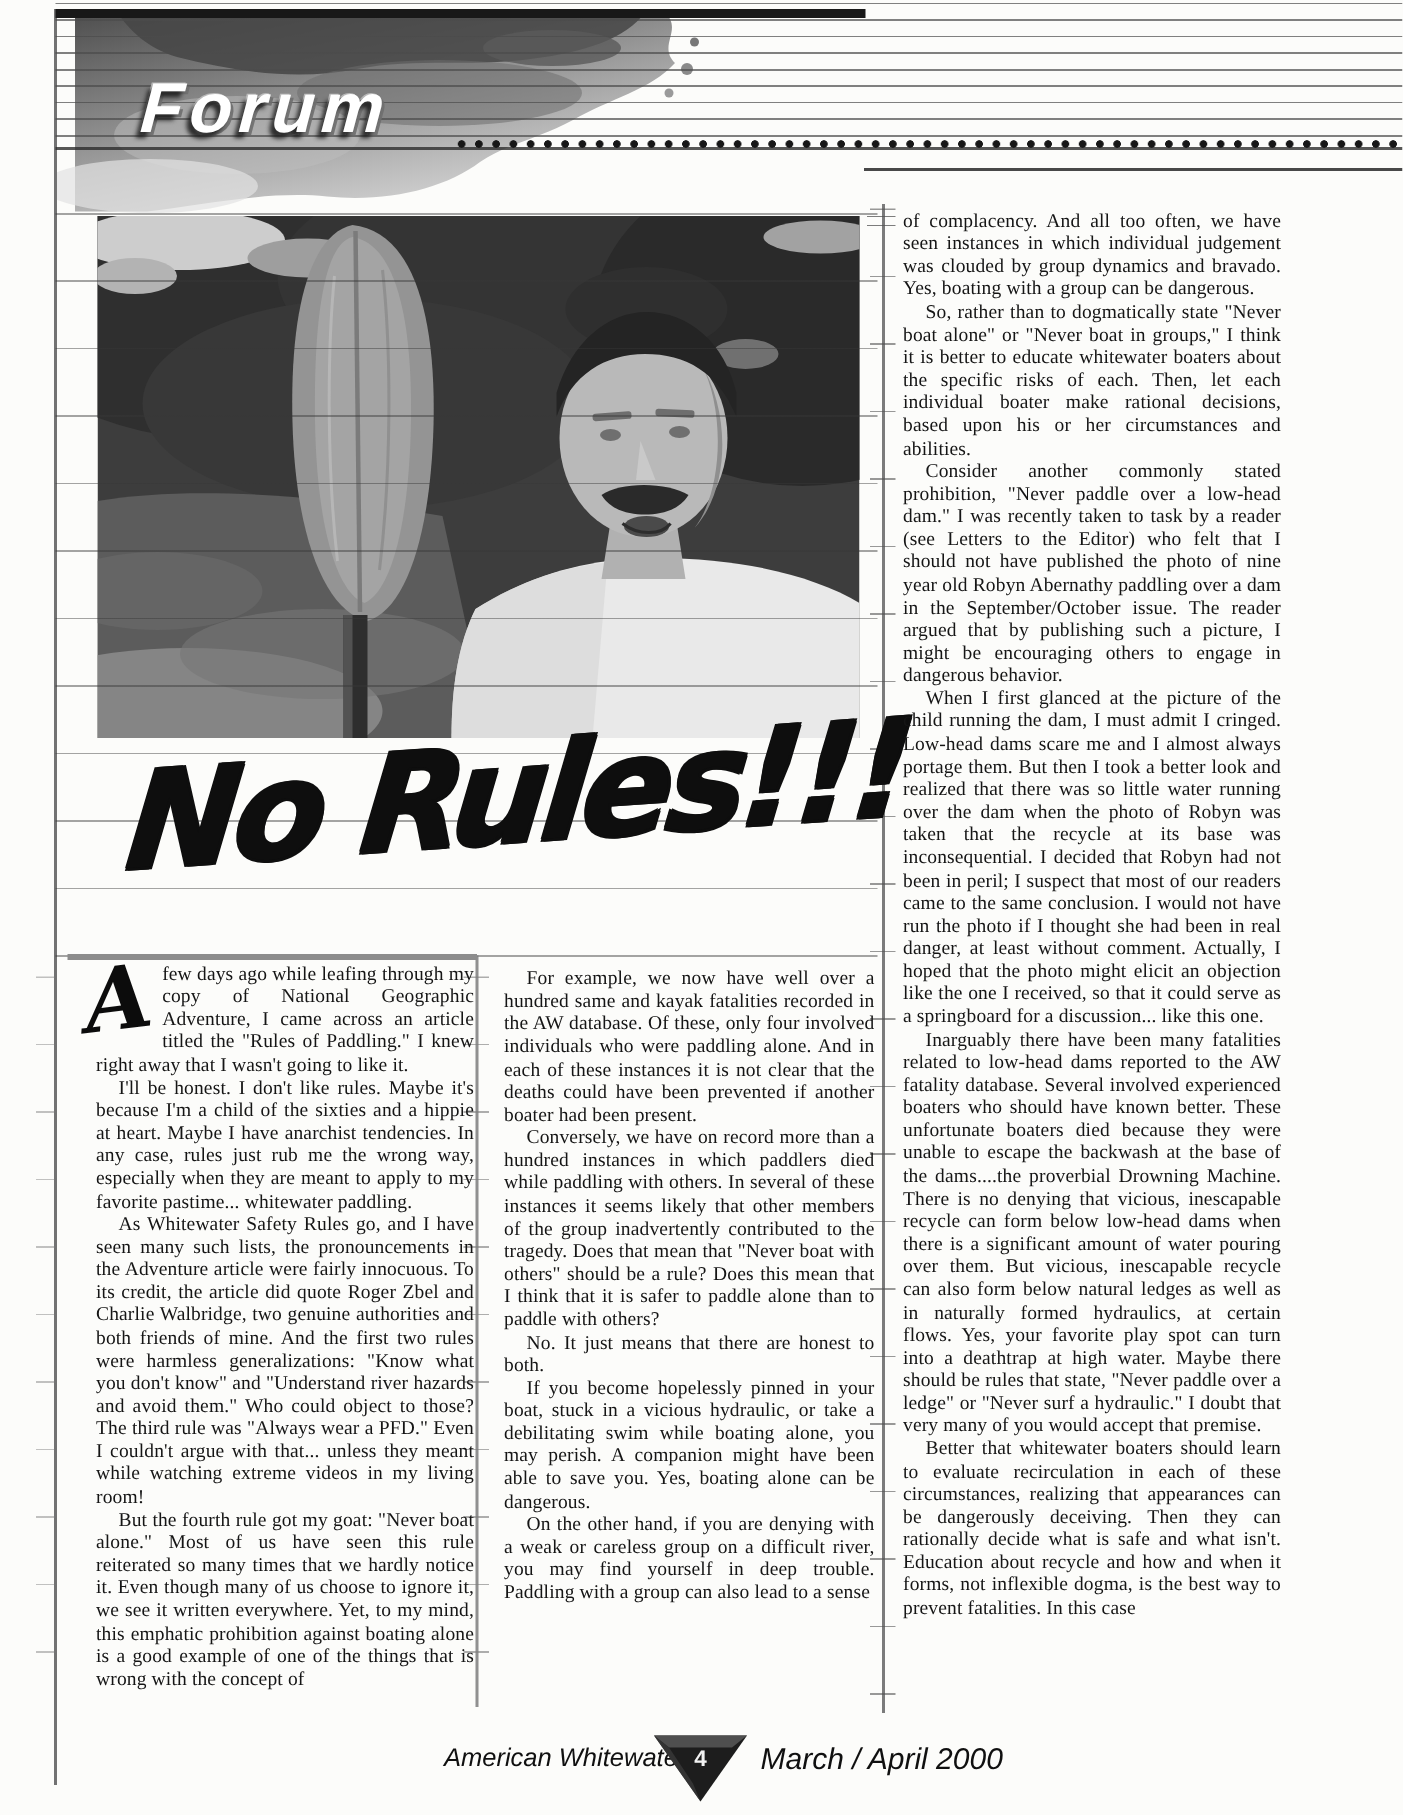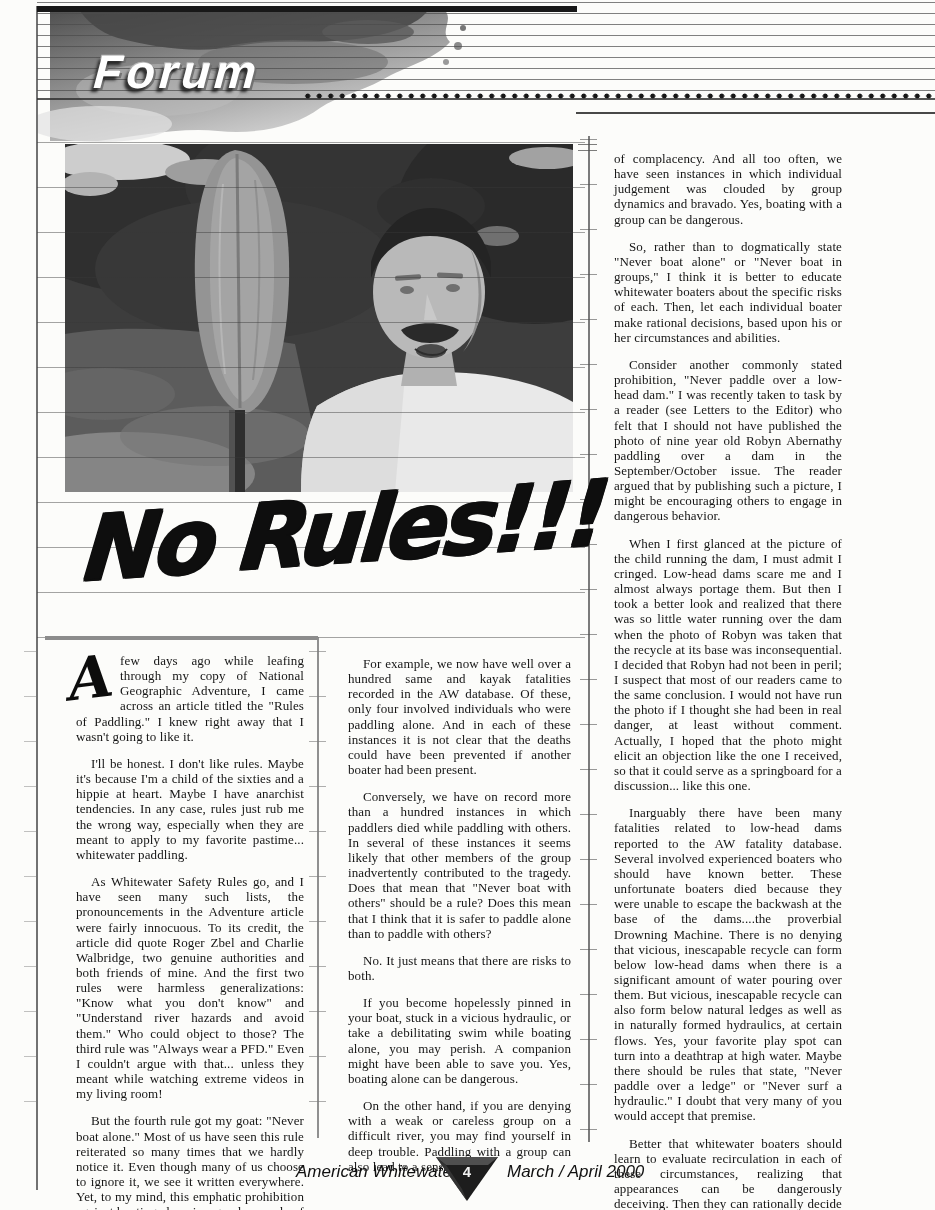--- a/index.html
+++ b/index.html
@@ -47,35 +47,35 @@
     position:absolute;left:84px;top:486px;width:560px;z-index:3;
     font-family:"DejaVu Sans", sans-serif;font-weight:bold;font-style:italic;
     font-size:90px;letter-spacing:-4px;line-height:.95;color:#0e0e0e;
     transform:rotate(-4deg) skewX(-10deg);
     text-shadow:2px 0 0 #0e0e0e, 0 2px 0 #0e0e0e, 2px 2px 0 #0e0e0e;
     white-space:nowrap;
   }
   
   .col{position:absolute;z-index:3;text-align:justify;font-size:13px;line-height:15.15px;
     color:#151515;letter-spacing:.1px;hyphens:none;}
-  .col p{margin:12px;text-indent:15px;}
+  .col p{margin:0;text-indent:15px;}
   .col p.cont{text-indent:0;}
   #col-left{left:64px;top:641px;width:252px;}
   #col-mid{left:336px;top:644px;width:247px;}
   #col-right{left:602px;top:139px;width:252px;}
   .dropcap{
     float:left;font-family:"DejaVu Serif", serif;font-style:italic;font-weight:bold;
     font-size:58px;line-height:44px;margin:3px 7px 0 -8px;color:#0c0c0c;
     transform:rotate(-7deg);
   }
   
   .footer-mag{position:absolute;left:296px;top:1162px;z-index:3;
     font-family:"Liberation Sans", sans-serif;font-style:italic;font-size:17px;color:#101010;}
   .footer-date{position:absolute;left:507px;top:1162px;z-index:3;
-    font-family:"Liberation Sans", sans-serif;font-style:italic;font-size:17px;color:#101010;}
+    font-family:"Liberation Sans", sans-serif;font-style:italic;font-size:20px;color:#101010;}
   .footer-tri{position:absolute;left:436px;top:1155px;z-index:3;}
 </style>
 </head>
 <body>
 
 <div class="left-rule"></div>
 <div class="header-lines"></div>
 <div class="photo-lines"></div>
 <div class="hline-99"></div>
 <div class="hline-113"></div>
@@ -160,21 +160,21 @@
 <div class="col" id="col-left">
   <p class="cont"><span class="dropcap">A</span><span>few days ago while leafing through my copy of National Geographic Adventure, I came across an article titled the "Rules of Paddling."  I knew right away that I wasn't going to like it.</span></p>
   <p>I'll be honest. I don't like rules. Maybe it's because I'm a child of the sixties and a hippie at heart. Maybe I have anarchist tendencies. In any case, rules just rub me the wrong way, especially when they are meant to apply to my favorite pastime... whitewater paddling.</p>
   <p>As Whitewater Safety Rules go, and I have seen many such lists, the pronouncements in the Adventure article were fairly innocuous. To its credit, the article did quote Roger Zbel and Charlie Walbridge, two genuine authorities and both friends of mine. And the first two rules were harmless generalizations: "Know what you don't know" and "Understand river hazards and avoid them."  Who could object to those? The third rule was "Always wear a PFD."  Even I couldn't argue with that... unless they meant while watching extreme videos in my living room!</p>
   <p>But the fourth rule got my goat: "Never boat alone."  Most of us have seen this rule reiterated so many times that we hardly notice it. Even though many of us choose to ignore it, we see it written everywhere. Yet, to my mind, this emphatic prohibition against boating alone is a good example of one of the things that is wrong with the concept of</p>
 </div>
 
 <div class="col" id="col-mid">
   <p>For example, we now have well over a hundred same and kayak fatalities recorded in the AW database. Of these, only four involved individuals who were paddling alone. And in each of these instances it is not clear that the deaths could have been prevented if another boater had been present.</p>
   <p>Conversely, we have on record more than a hundred instances in which paddlers died while paddling with others. In several of these instances it seems likely that other members of the group inadvertently contributed to the tragedy. Does that mean that "Never boat with others" should be a rule? Does this mean that I think that it is safer to paddle alone than to paddle with others?</p>
-  <p>No. It just means that there are risks to both.</p>
+  <p>No. It just means that there are honest to both.</p>
   <p>If you become hopelessly pinned in your boat, stuck in a vicious hydraulic, or take a debilitating swim while boating alone, you may perish. A companion might have been able to save you. Yes, boating alone can be dangerous.</p>
   <p>On the other hand, if you are denying with a weak or careless group on a difficult river, you may find yourself in deep trouble. Paddling with a group can also lead to a sense</p>
 </div>
 
 <div class="col" id="col-right">
   <p class="cont">of complacency. And all too often, we have seen instances in which individual judgement was clouded by group dynamics and bravado. Yes, boating with a group can be dangerous.</p>
   <p>So, rather than to dogmatically state "Never boat alone" or "Never boat in groups," I think it is better to educate whitewater boaters about the specific risks of each. Then, let each individual boater make rational decisions, based upon his or her circumstances and abilities.</p>
   <p>Consider another commonly stated prohibition, "Never paddle over a low-head dam." I was recently taken to task by a reader (see Letters to the Editor) who felt that I should not have published the photo of nine year old Robyn Abernathy paddling over a dam in the September/October issue. The reader argued that by publishing such a picture, I might be encouraging others to engage in dangerous behavior.</p>
   <p>When I first glanced at the picture of the child running the dam, I must admit I cringed. Low-head dams scare me and I almost always portage them. But then I took a better look and realized that there was so little water running over the dam when the photo of Robyn was taken that the recycle at its base was inconsequential. I decided that Robyn had not been in peril; I suspect that most of our readers came to the same conclusion. I would not have run the photo if I thought she had been in real danger, at least without comment. Actually, I hoped that the photo might elicit an objection like the one I received, so that it could serve as a springboard for a discussion... like this one.</p>
   <p>Inarguably there have been many fatalities related to low-head dams reported to the AW fatality database. Several involved experienced boaters who should have known better. These unfortunate boaters died because they were unable to escape the backwash at the base of the dams....the proverbial Drowning Machine. There is no denying that vicious, inescapable recycle can form below low-head dams when there is a significant amount of water pouring over them. But vicious, inescapable recycle can also form below natural ledges as well as in naturally formed hydraulics, at certain flows. Yes, your favorite play spot can turn into a deathtrap at high water. Maybe there should be rules that state, "Never paddle over a ledge" or "Never surf a hydraulic."  I doubt that very many of you would accept that premise.</p>

